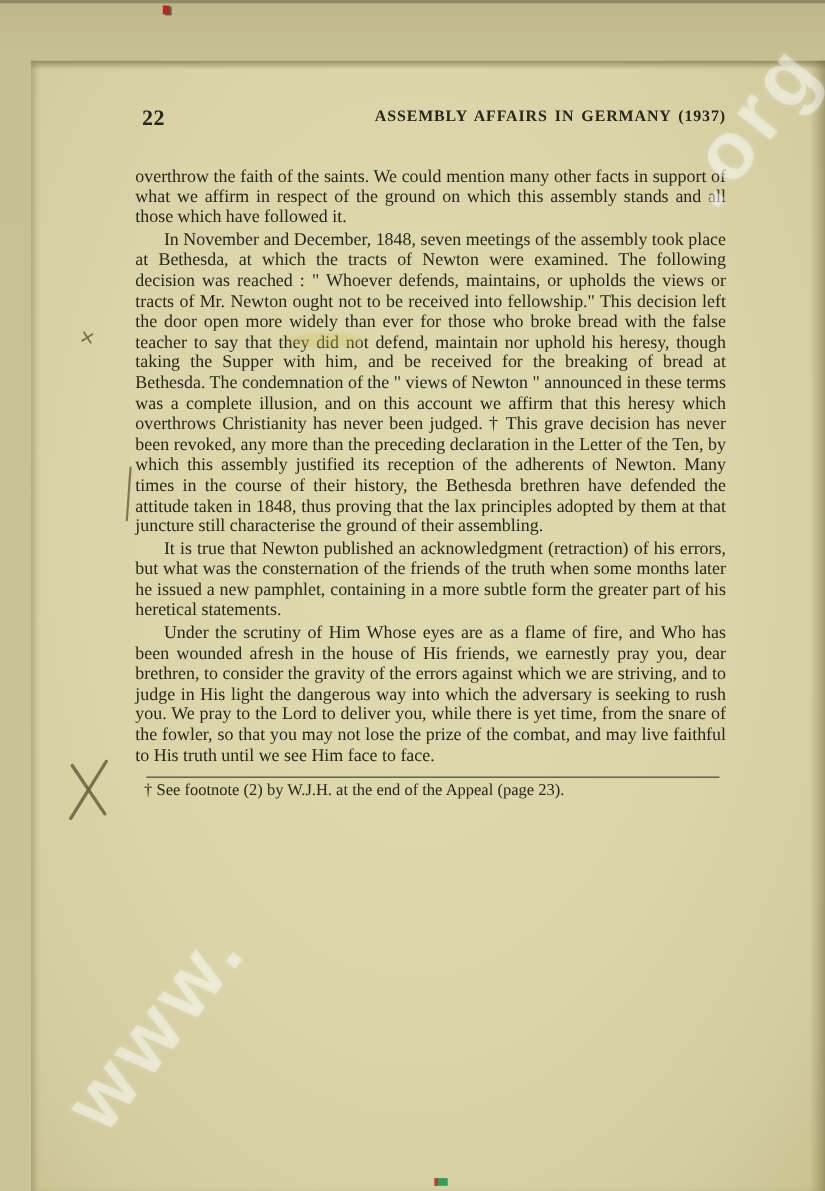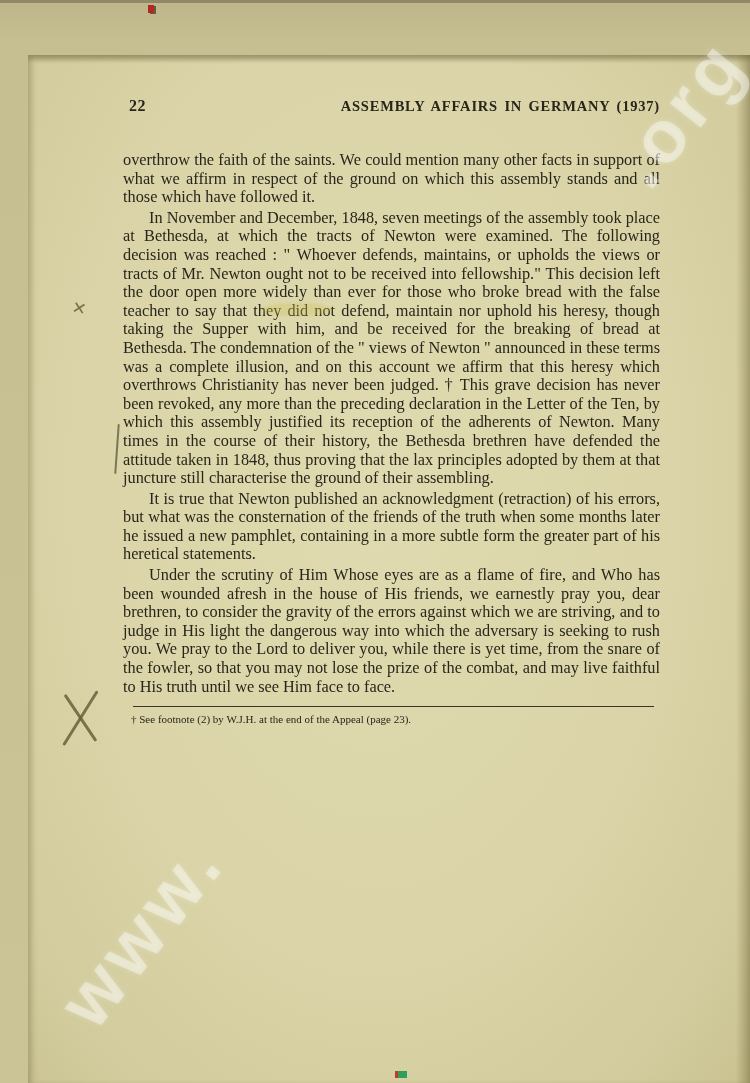--- a/index.html
+++ b/index.html
@@ -48,21 +48,21 @@
   }
   .page-header {
     position: relative;
     height: 22px;
     margin-bottom: 16px;
   }
   .page-number {
     position: absolute;
     left: 6px;
     top: 0;
-    font-size: 16px;
+    font-size: 20px;
     font-weight: bold;
     letter-spacing: 0.5px;
   }
   .running-title {
     text-align: right;
     font-size: 14.5px;
     font-weight: bold;
     letter-spacing: 0.8px;
     word-spacing: 2px;
     padding-top: 1px;
@@ -75,21 +75,21 @@
   }
   .para { margin: 0 0 2px 0; }
   .para.indent { text-indent: 26px; }
   .footnote-block { margin-top: 10px; }
   .footnote-rule {
     border: none;
     border-top: 1.6px solid #38352a;
     margin: 0 6px 4px 10px;
   }
   .footnote {
-    font-size: 11px;
+    font-size: 15px;
     line-height: 17px;
     padding-left: 8px;
     text-align: left;
   }
   
   .wm {
     position: absolute;
     font-family: "Liberation Sans", sans-serif;
     font-weight: bold;
     font-size: 74px;

